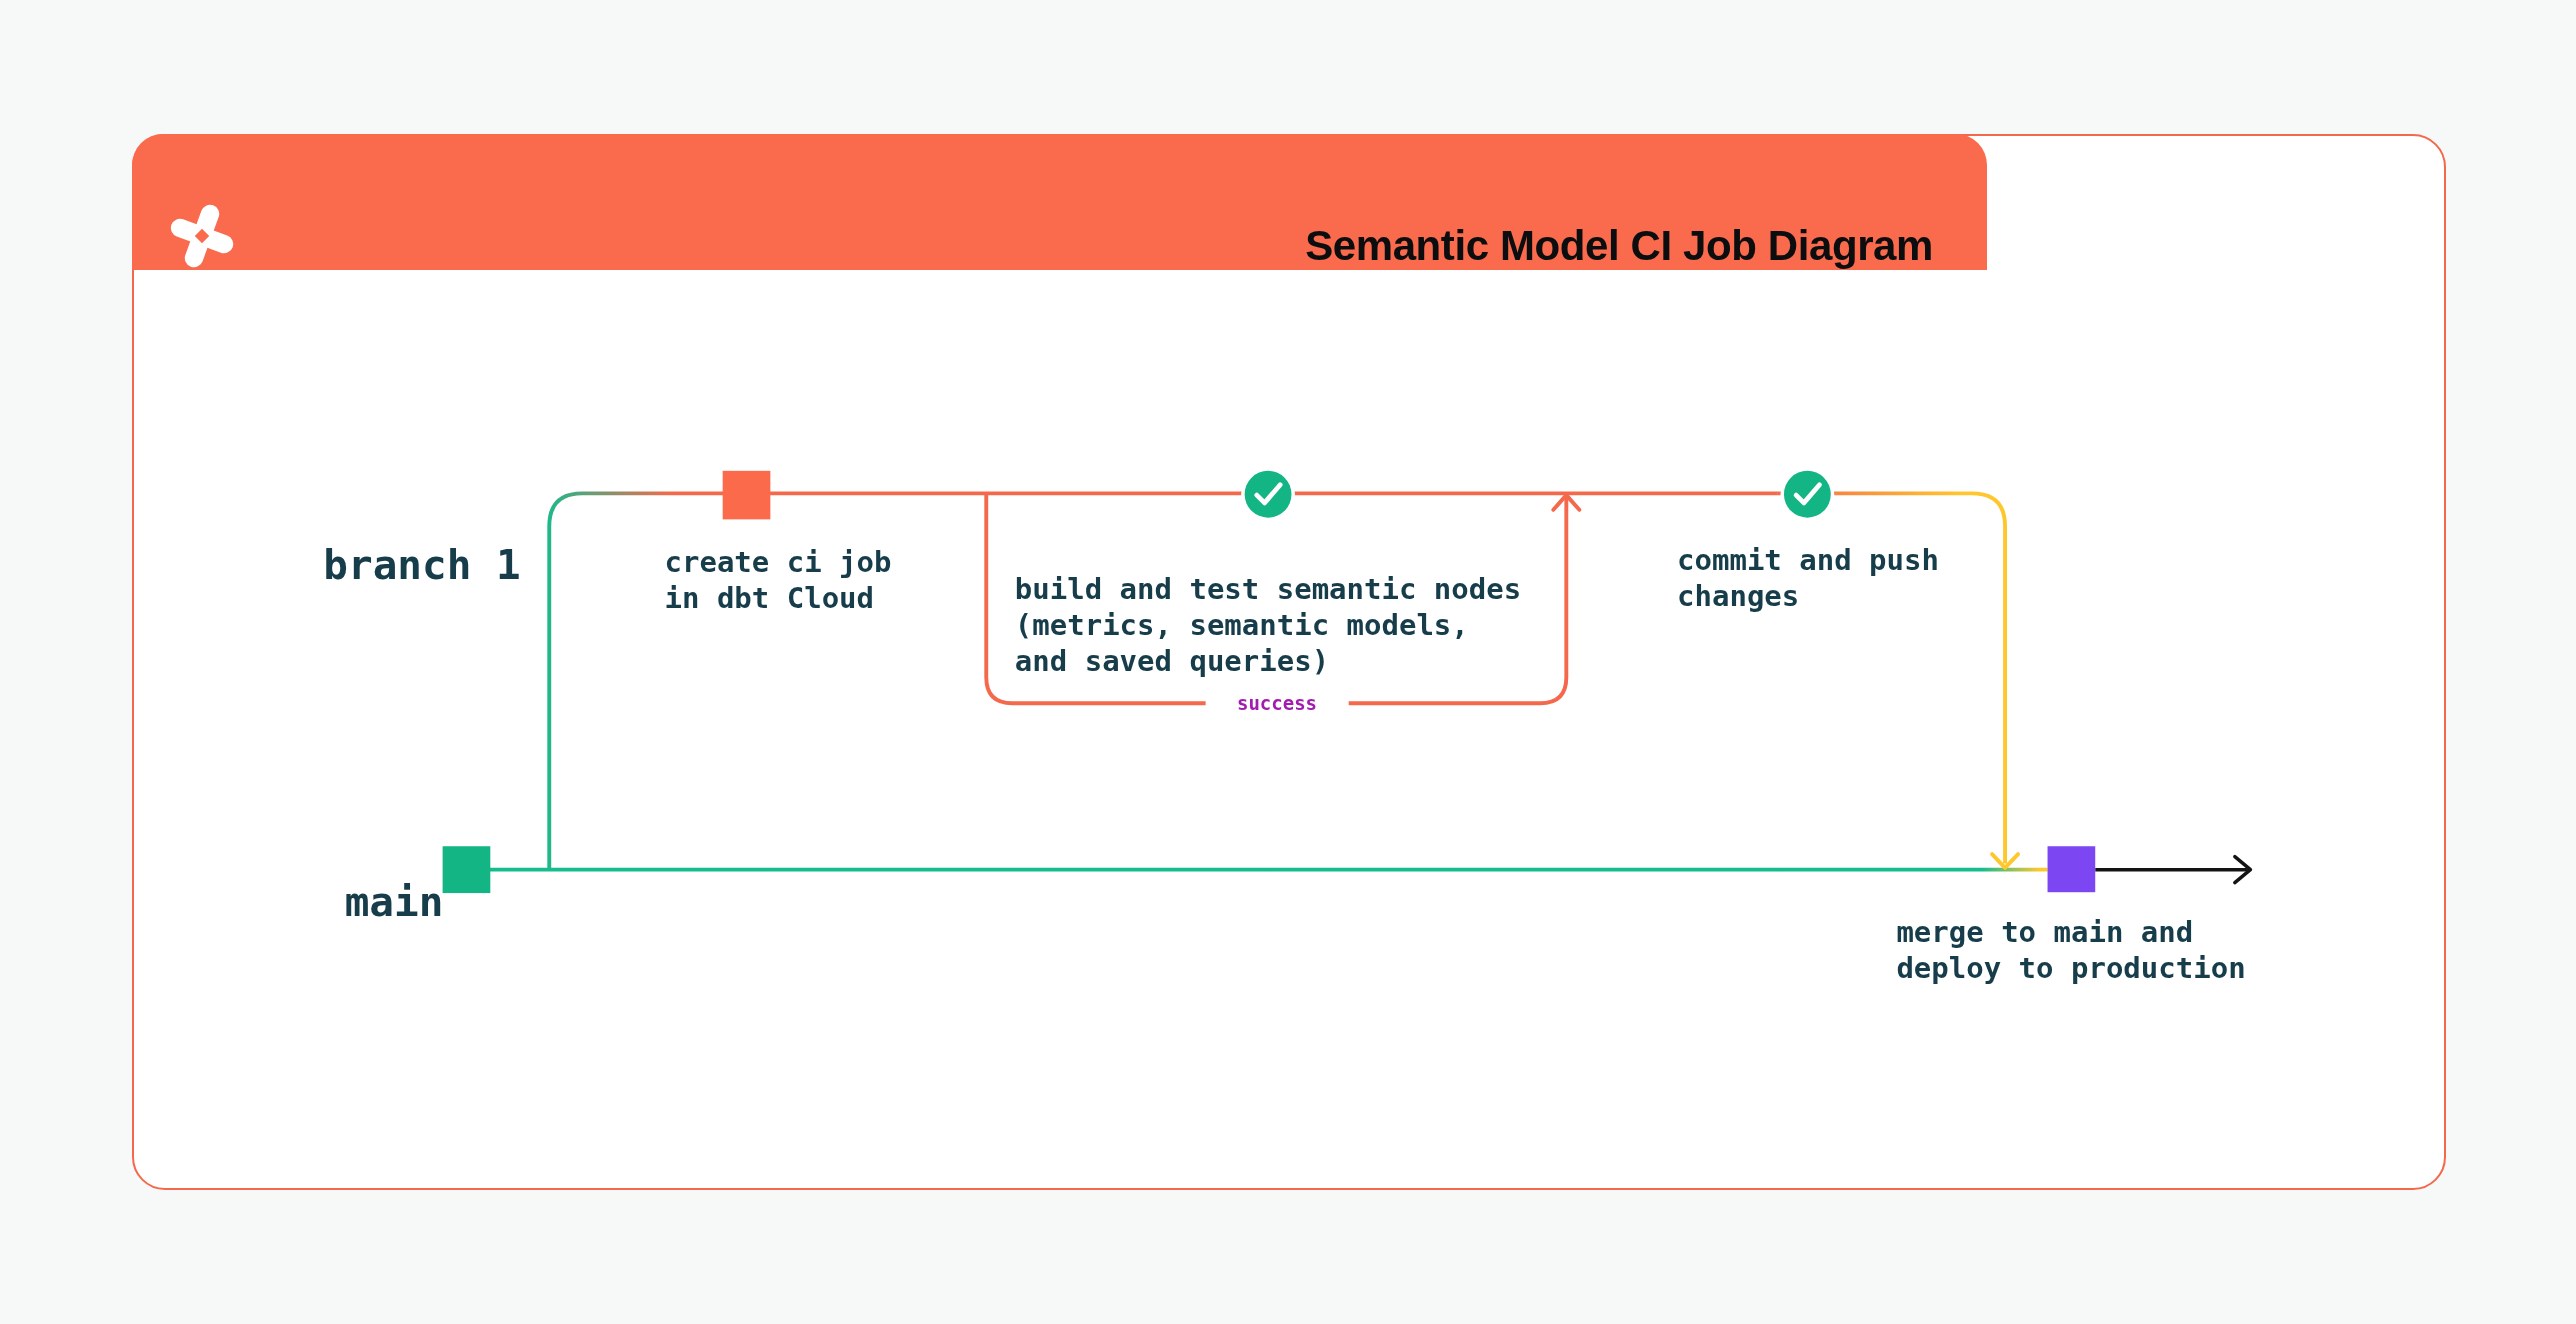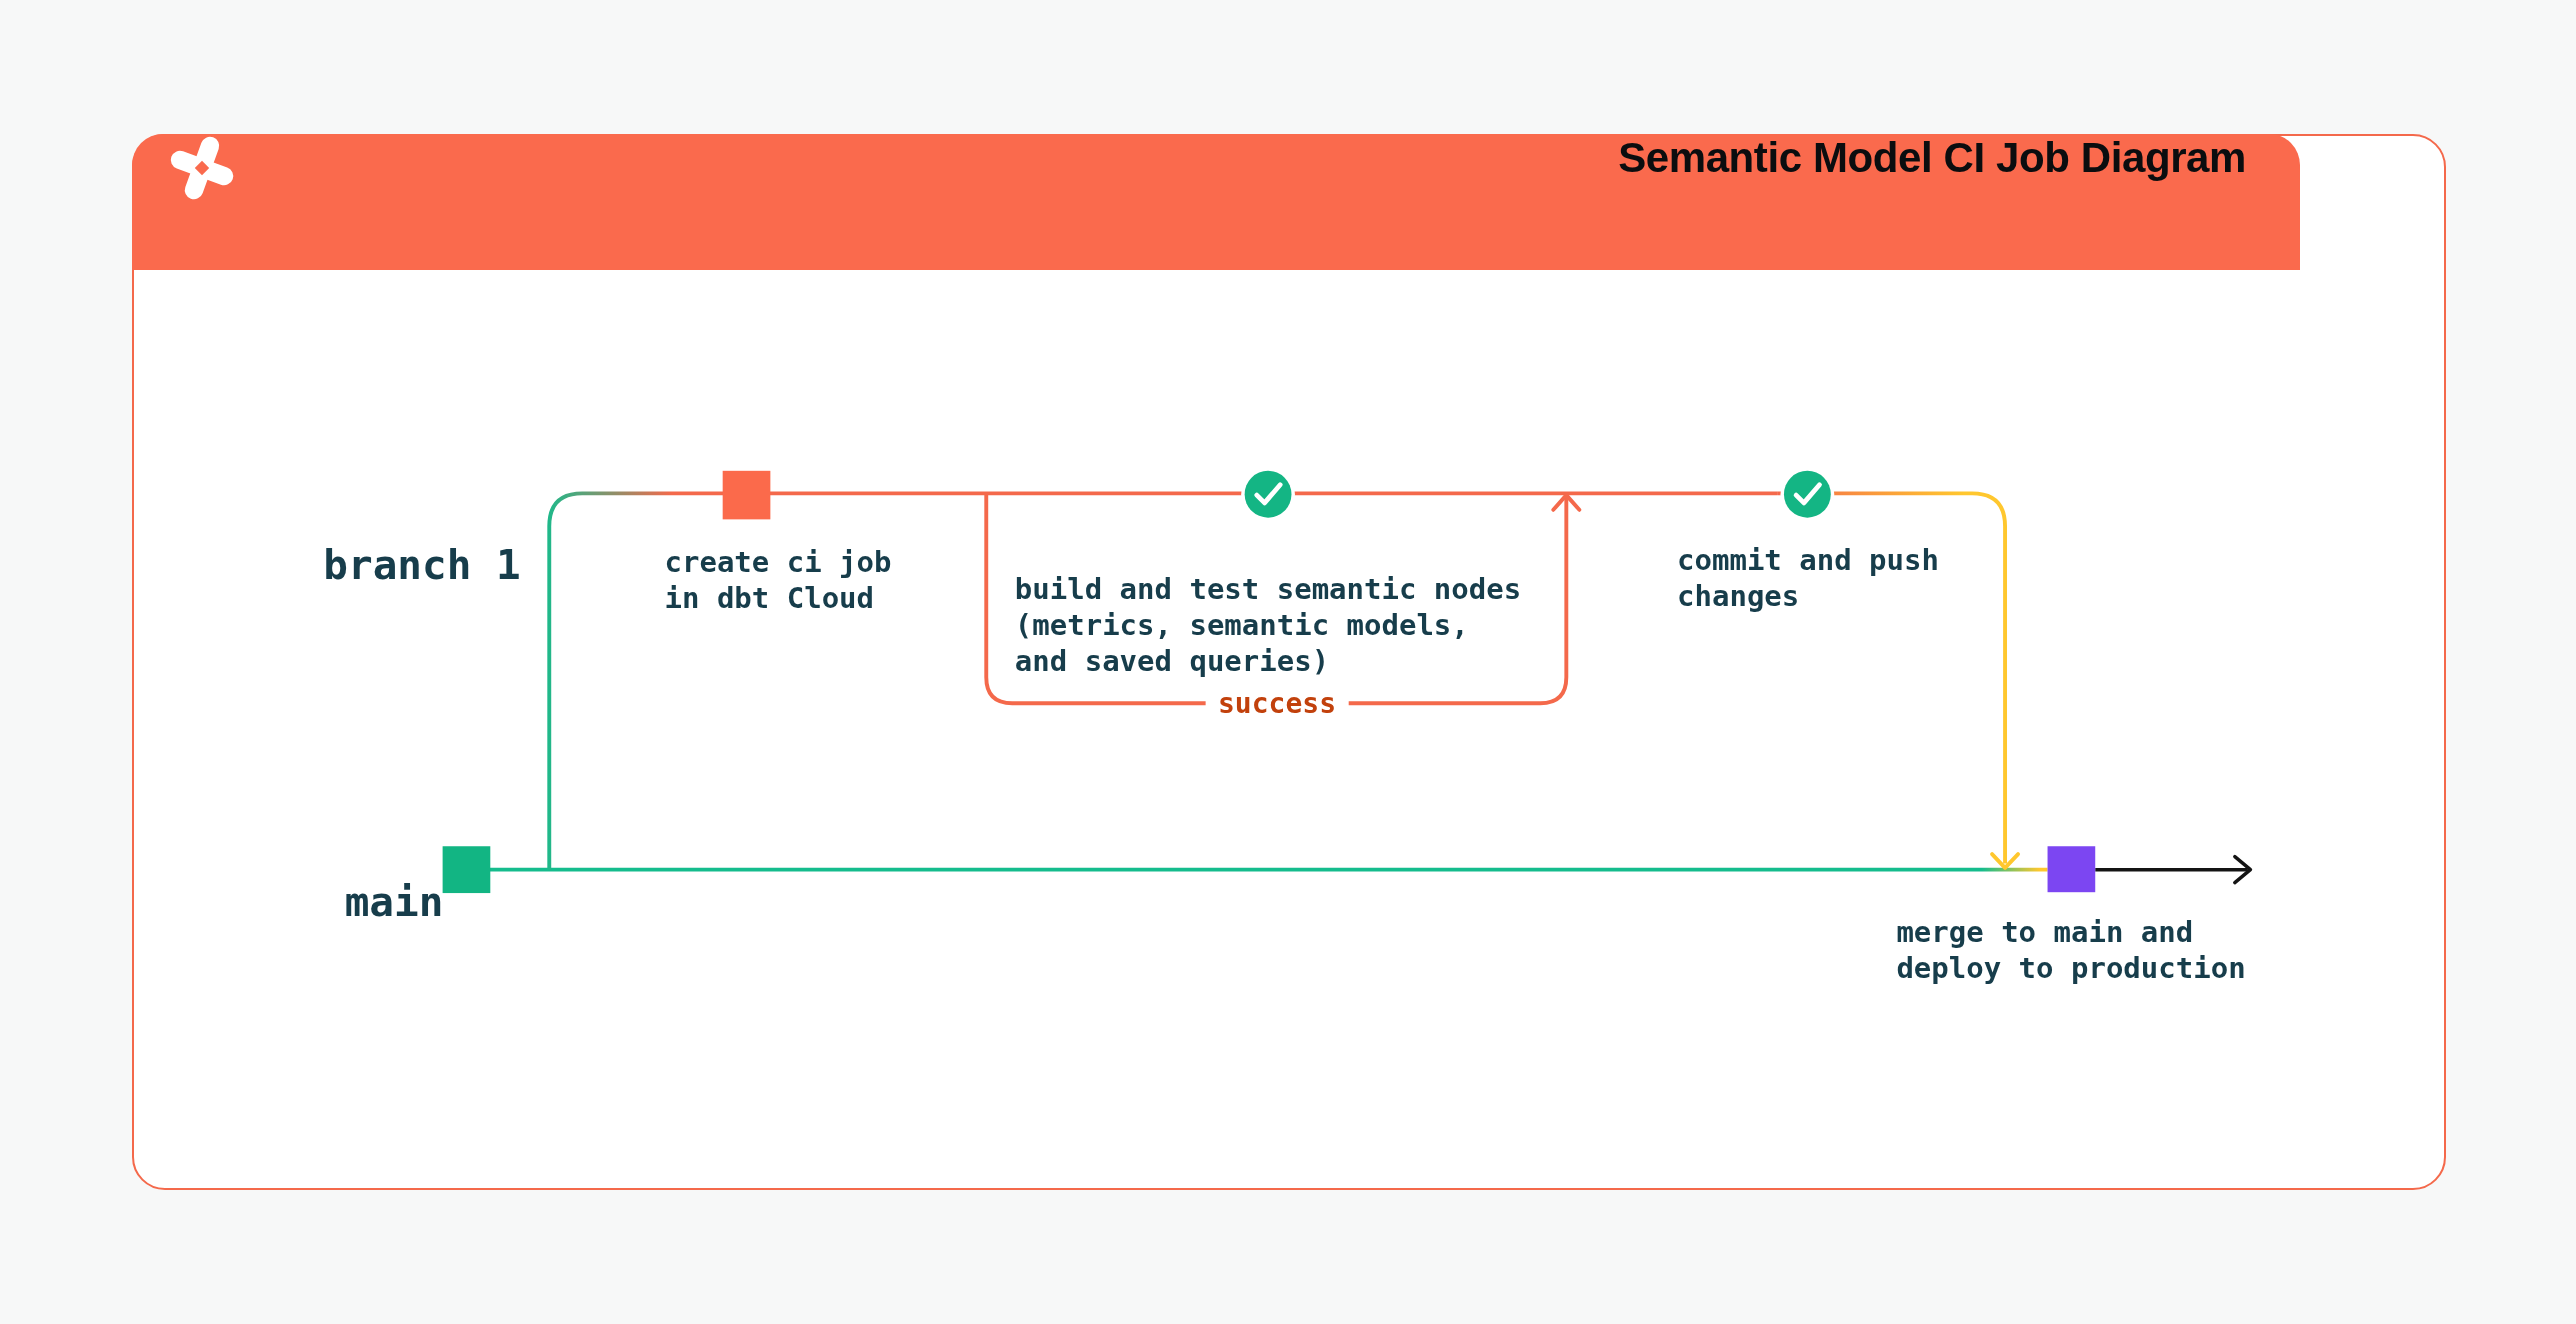--- a/index.html
+++ b/index.html
@@ -8,40 +8,40 @@
     background:#F7F8F8;
     font-family:"DejaVu Sans Mono", monospace;
     position:relative;overflow:hidden;
   }
   .card{
     position:absolute;left:132px;top:134px;width:2314px;height:1056px;
     background:#FFFFFF;border:2.6px solid #F4694B;border-radius:33px;
     box-sizing:border-box;
   }
   .header{
-    position:absolute;left:132px;top:134px;width:2168px;height:136px;
+    position:absolute;left:132px;top:134px;width:1855px;height:136px;
     background:#FA6A4D;border-radius:31px 31px 0 0;
-    display:flex;align-items:flex-start;box-sizing:border-box;
+    display:flex;align-items:flex-end;box-sizing:border-box;
     padding:0 54px 0 36px;
   }
   .logo{width:68px;height:68px;display:block;}
   .title{
     margin-left:auto;
     font-family:"Liberation Sans", sans-serif;
     font-weight:700;font-size:42px;letter-spacing:-0.4px;
     color:#0B0D0F;white-space:nowrap;
   }
   .diagram-svg{position:absolute;left:0;top:0;width:2576px;height:1324px;}
   .txt{
     position:absolute;transform:translate(-50%,-50%);
     font-weight:700;color:#173D4B;white-space:nowrap;
   }
   .lane-label{font-size:41px;}
   .node-text{font-size:29px;line-height:36px;}
-  .success-label{font-size:28px;color:#c2410c;}
+  .success-label{font-size:19px;color:#a21caf;}
 </style>
 </head>
 <body>
 
 <div class="card"></div>
 
 <div class="header">
   <svg class="logo" viewBox="0 0 100 100">
     <g transform="rotate(20 50 50)" fill="#FFFFFF">
       <rect x="36.5" y="2" width="27" height="96" rx="13.5"></rect>

